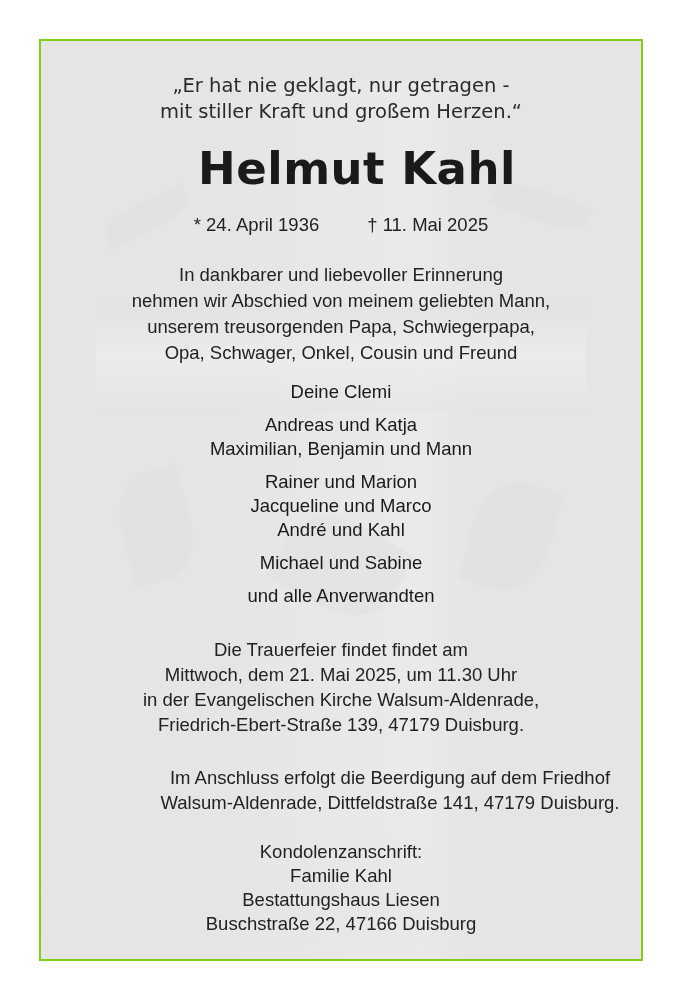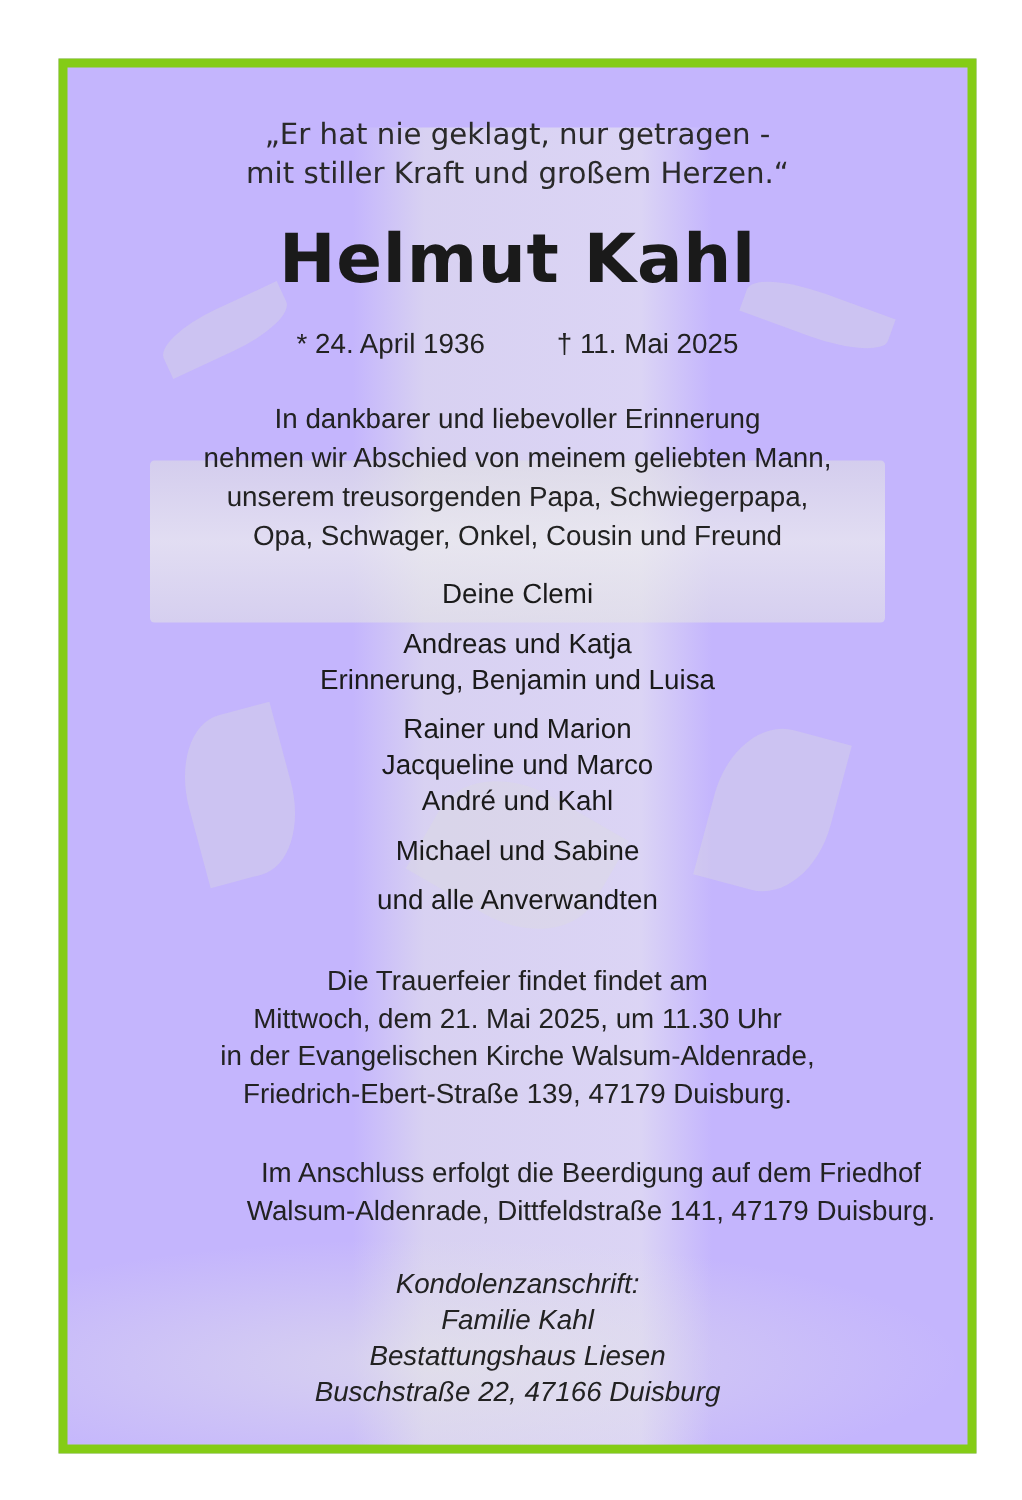--- a/index.html
+++ b/index.html
@@ -1,19 +1,19 @@
 <!DOCTYPE html>
 <html><head>
 <meta charset="utf-8">
 <style>
   html, body { margin: 0; padding: 0; background: #ffffff; }
   body { width: 681px; height: 1000px; position: relative; overflow: hidden; }
   .card {
     position: absolute; left: 39px; top: 39px; width: 600px; height: 918px;
-    border: 6px solid #84cc16; background: #c4b5fd; overflow: hidden;
+    border: 2px solid #84cc16; background: #e5e5e5; overflow: hidden;
   }
   .bg-cross-v {
     position: absolute; left: 190px; top: 40px; width: 240px; height: 880px;
     background: linear-gradient(90deg, rgba(235,235,235,0.0), rgba(232,232,232,0.55) 20%, rgba(238,238,238,0.55) 80%, rgba(235,235,235,0.0));
   }
   .bg-cross-h {
     position: absolute; left: 55px; top: 262px; width: 490px; height: 108px;
     background: linear-gradient(180deg, rgba(225,225,225,0.55), rgba(238,238,238,0.7) 50%, rgba(228,228,228,0.55));
     border-radius: 3px;
   }
@@ -26,21 +26,21 @@
     position: absolute; left: 0; top: 0; width: 600px; text-align: center; color: #1e1e1e;
     font-family: "DejaVu Sans", sans-serif;
   }
   .quote {
     position: absolute; left: 0; width: 600px; top: 32px;
     font-family: "DejaVu Sans", sans-serif; font-size: 19.5px; line-height: 26px; color: #2a2a2a;
   }
   .name {
     position: absolute; left: 0; width: 600px; top: 100px;
     font-family: "DejaVu Sans", sans-serif; font-weight: bold; font-size: 45px; line-height: 56px;
-    color: #1a1a1a; letter-spacing: 0.5px;
+    color: #1a1a1a; letter-spacing: 0.5px; padding-left: 16px;
   }
   .dates {
     position: absolute; left: 0; width: 600px; top: 172px;
     font-family: "Liberation Sans", sans-serif; font-size: 18.5px; line-height: 24px; color: #222;
   }
   .dates span { display: inline-block; }
   .dates .gap { width: 48px; }
   .intro {
     position: absolute; left: 12px; width: 576px; top: 221px;
     font-family: "Liberation Sans", sans-serif; font-size: 18.5px; line-height: 26px; color: #222;
@@ -53,21 +53,21 @@
   .ceremony {
     position: absolute; left: 0; width: 600px; top: 596px;
     font-family: "Liberation Sans", sans-serif; font-size: 18.5px; line-height: 25px; color: #222;
   }
   .burial {
     position: absolute; left: 16px; width: 666px; top: 724px;
     font-family: "Liberation Sans", sans-serif; font-size: 18.5px; line-height: 25px; color: #222;
   }
   .condolence {
     position: absolute; left: 0; width: 600px; top: 799px;
-    font-family: "Liberation Sans", sans-serif; font-size: 18.5px; line-height: 24px; color: #222; font-style: italic;
+    font-family: "Liberation Sans", sans-serif; font-size: 18.5px; line-height: 24px; color: #222;
   }
   .line { display: block; }
 </style>
 </head>
 <body>
 
 <div class="card">
   <div class="bg-cross-v"></div>
   <div class="bg-cross-h"></div>
   <div class="bg-leaf" style="left:60px;top:160px;width:90px;height:30px;transform:rotate(-25deg);"></div>
@@ -95,21 +95,21 @@
       <span class="line">unserem treusorgenden Papa, Schwiegerpapa,</span>
       <span class="line">Opa, Schwager, Onkel, Cousin und Freund</span>
     </div>
 
     <div class="family">
       <div class="grp">
         <span class="line">Deine Clemi</span>
       </div>
       <div class="grp">
         <span class="line">Andreas und Katja</span>
-        <span class="line">Erinnerung, Benjamin und Luisa</span>
+        <span class="line">Maximilian, Benjamin und Mann</span>
       </div>
       <div class="grp">
         <span class="line">Rainer und Marion</span>
         <span class="line">Jacqueline und Marco</span>
         <span class="line">André und Kahl</span>
       </div>
       <div class="grp">
         <span class="line">Michael und Sabine</span>
       </div>
       <div class="grp">

